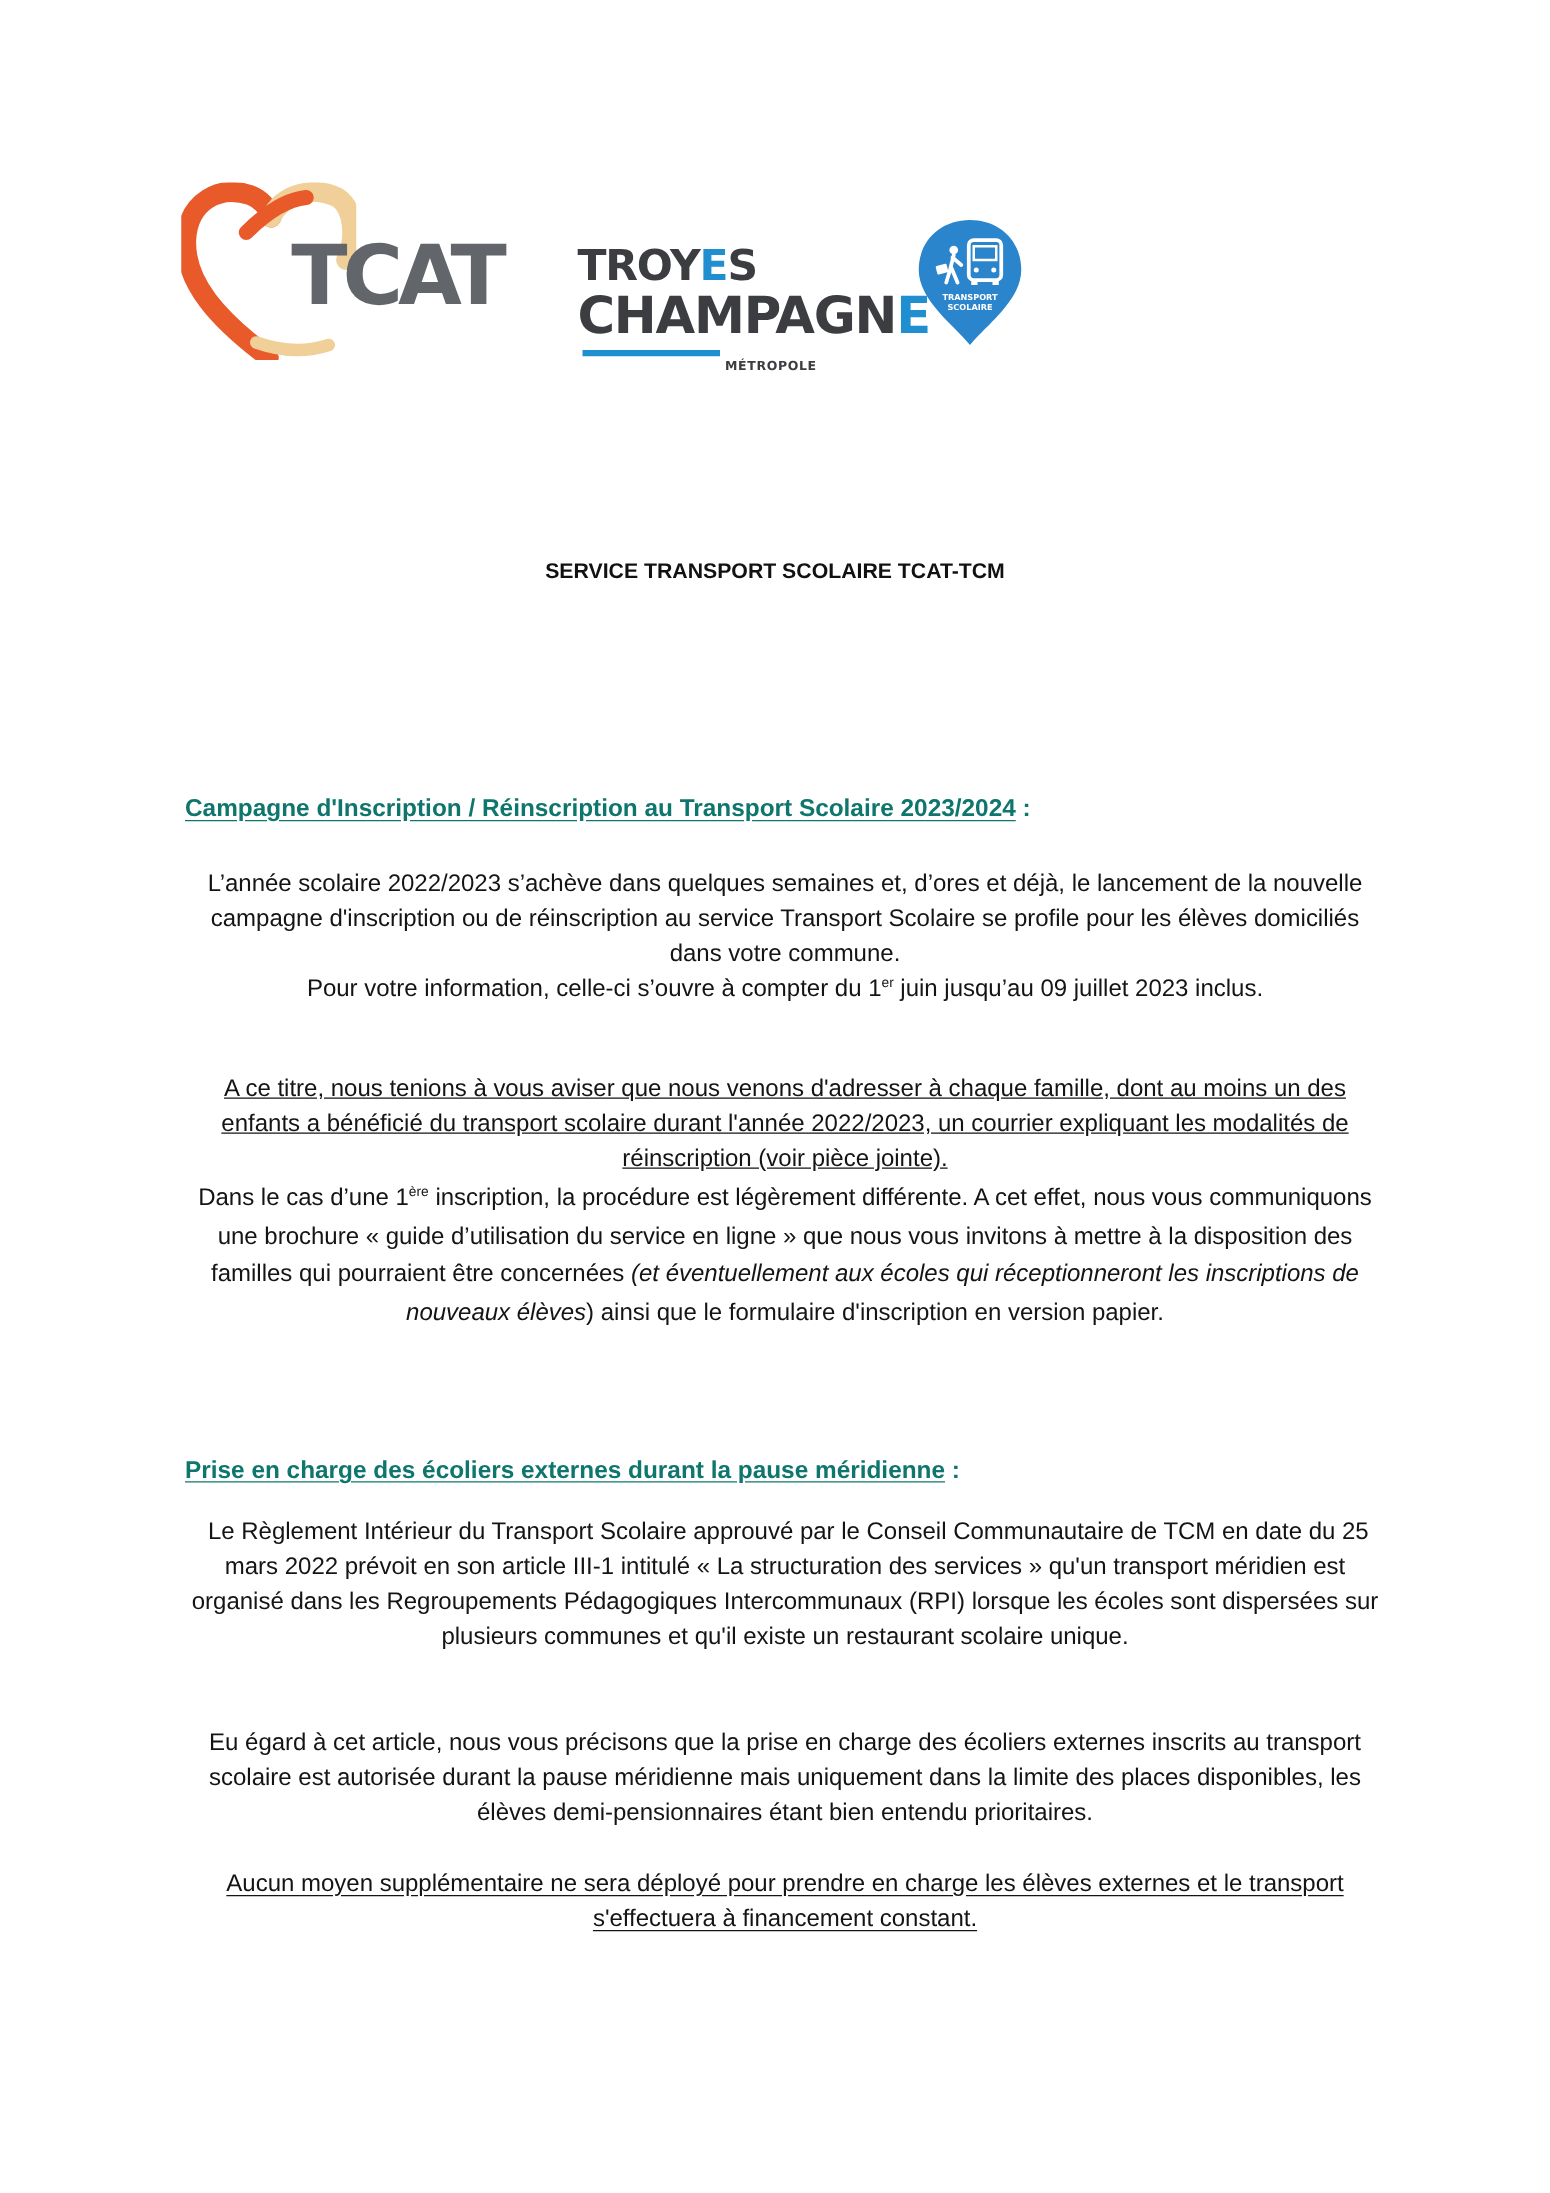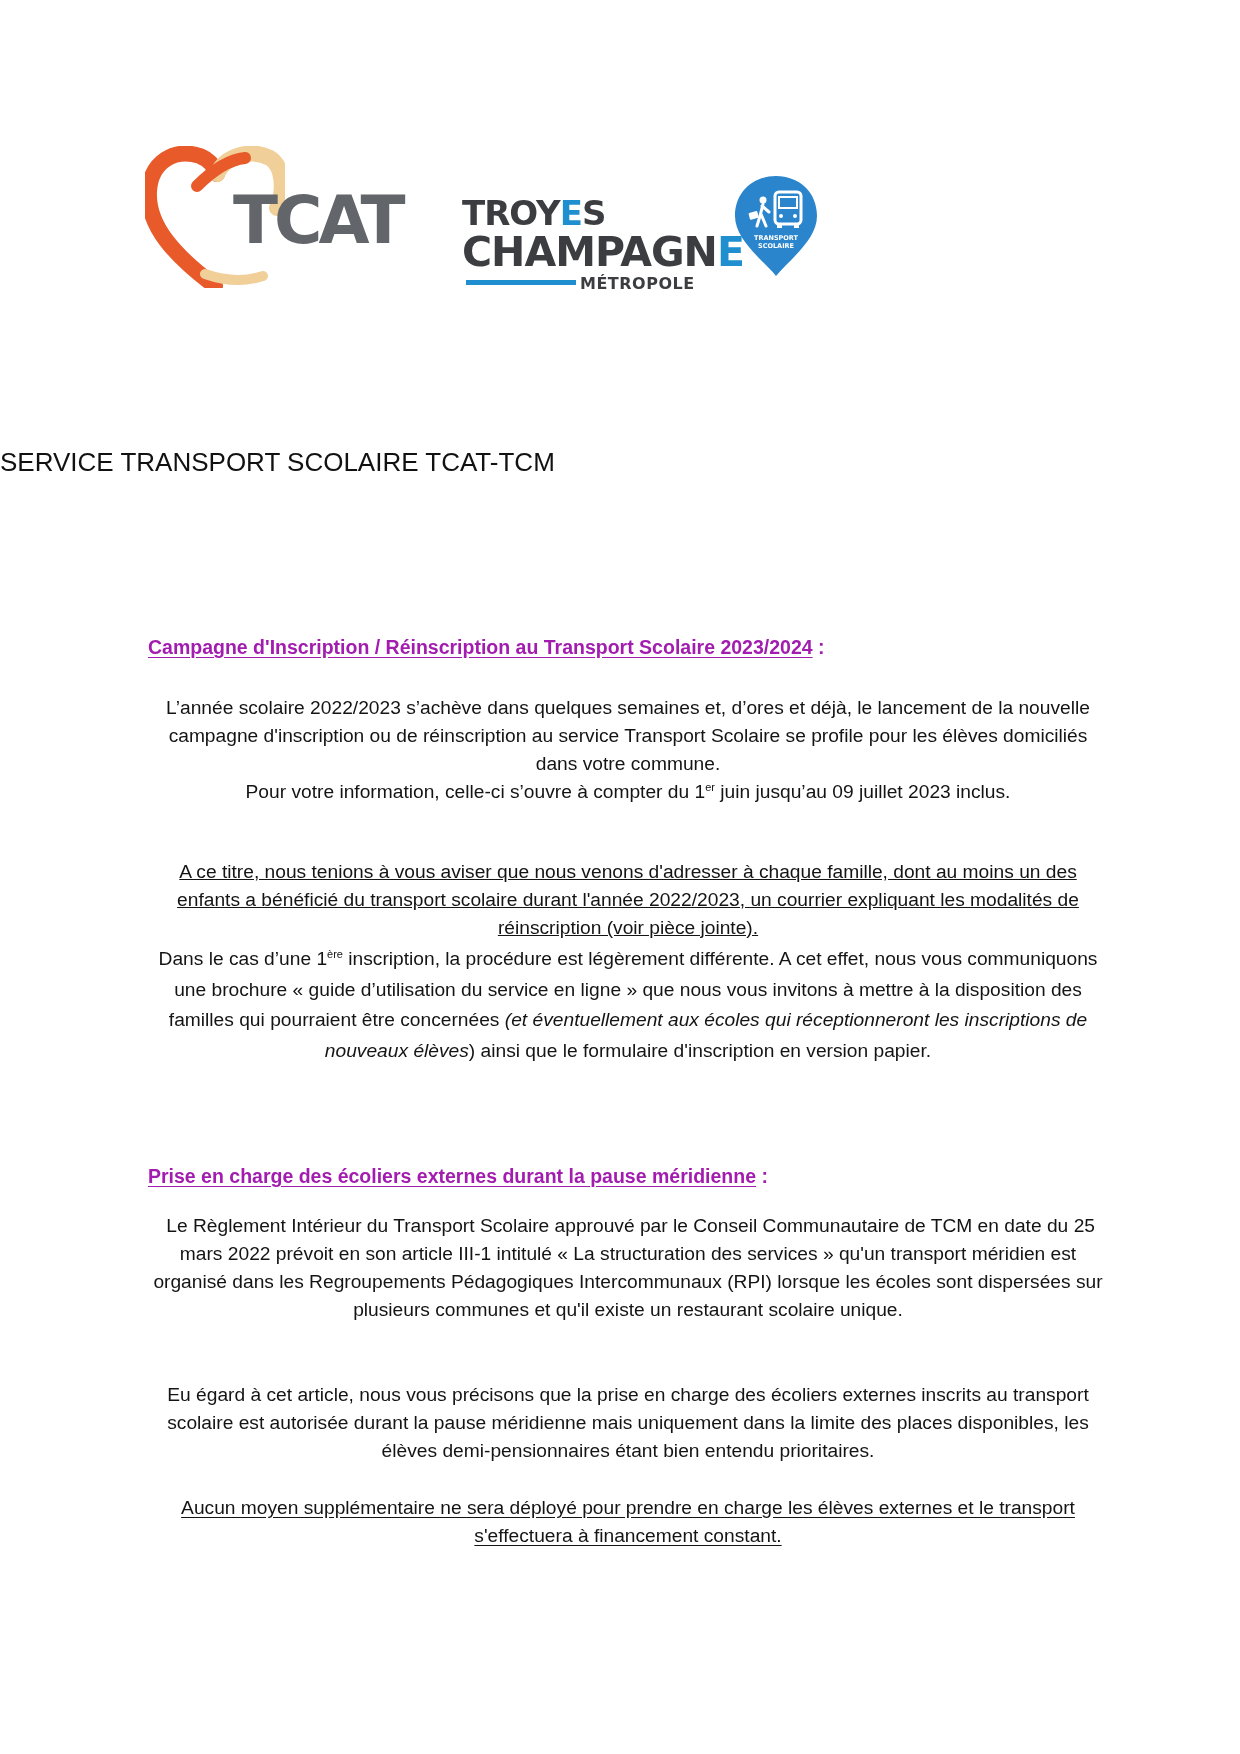--- a/index.html
+++ b/index.html
@@ -10,37 +10,37 @@
   
   .logo-tcat { position:absolute; left:145px; top:146px; width:280px; height:142px; }
   .logo-tcm  { position:absolute; left:458px; top:192px; width:222px; height:100px; }
   .logo-pin  { position:absolute; left:733px; top:174px; width:86px; height:104px; }
 
   .tcm-line1, .tcm-line2 { position:absolute; left:4px; font-family:"DejaVu Sans", sans-serif;
      font-weight:bold; color:#3b3d40; letter-spacing:-1px; line-height:1; }
   .tcm-line1 { top:4px; font-size:34px; }
   .tcm-line2 { top:40px; font-size:41px; }
   .tcm-bar { position:absolute; left:8px; top:88px; width:110px; height:5px; background:#1f8fd0; }
-  .tcm-metro { position:absolute; left:122px; top:82px; font-size:16px; font-weight:bold;
+  .tcm-metro { position:absolute; left:122px; top:96px; font-size:10px; font-weight:bold;
      color:#3b3d40; letter-spacing:0.5px; font-family:"DejaVu Sans", sans-serif; }
   .tcm-e-accent { color:#1f8fd0; }
 
   .tcat-word { position:absolute; left:88px; top:42px; font-family:"DejaVu Sans", sans-serif;
      font-weight:bold; font-size:66px; color:#62666a; letter-spacing:-4px; line-height:1; }
 
   
-  .title-main { position:absolute; left:0; width:1240px; top:447px; 
-     font-size:26px; font-weight:normal; color:#111; }
+  .title-main { position:absolute; left:0; width:1240px; top:447px; text-align:center;
+     font-size:17px; font-weight:bold; color:#111; }
   .title-sub { position:absolute; left:0; width:1240px; top:503px; text-align:center;
      font-size:24px; font-weight:bold; color:#1f5a8c; }
 
   
   .text { position:absolute; left:148px; width:960px; font-size:19.2px; line-height:28px; color:#141414; }
   .text p { margin:0;text-align:center; }
-  .heading { position:absolute; left:148px; font-size:19.5px; font-weight:bold; color:#a21caf; }
+  .heading { position:absolute; left:148px; font-size:19.5px; font-weight:bold; color:#0f766e; }
   .heading .u { text-decoration:underline; text-underline-offset:3px; }
   sup { font-size:11px; line-height:0; vertical-align:super; }
   .ital { font-style:italic; }
   .und { text-decoration:underline; text-underline-offset:3px; }
 
   #h1 { top:636px; }
   #p1 { top:694px; }
   #p2 { top:858px;text-decoration:underline; }
   #p3 { top:944px; line-height:30.5px; }
   #h2 { top:1165px; }

